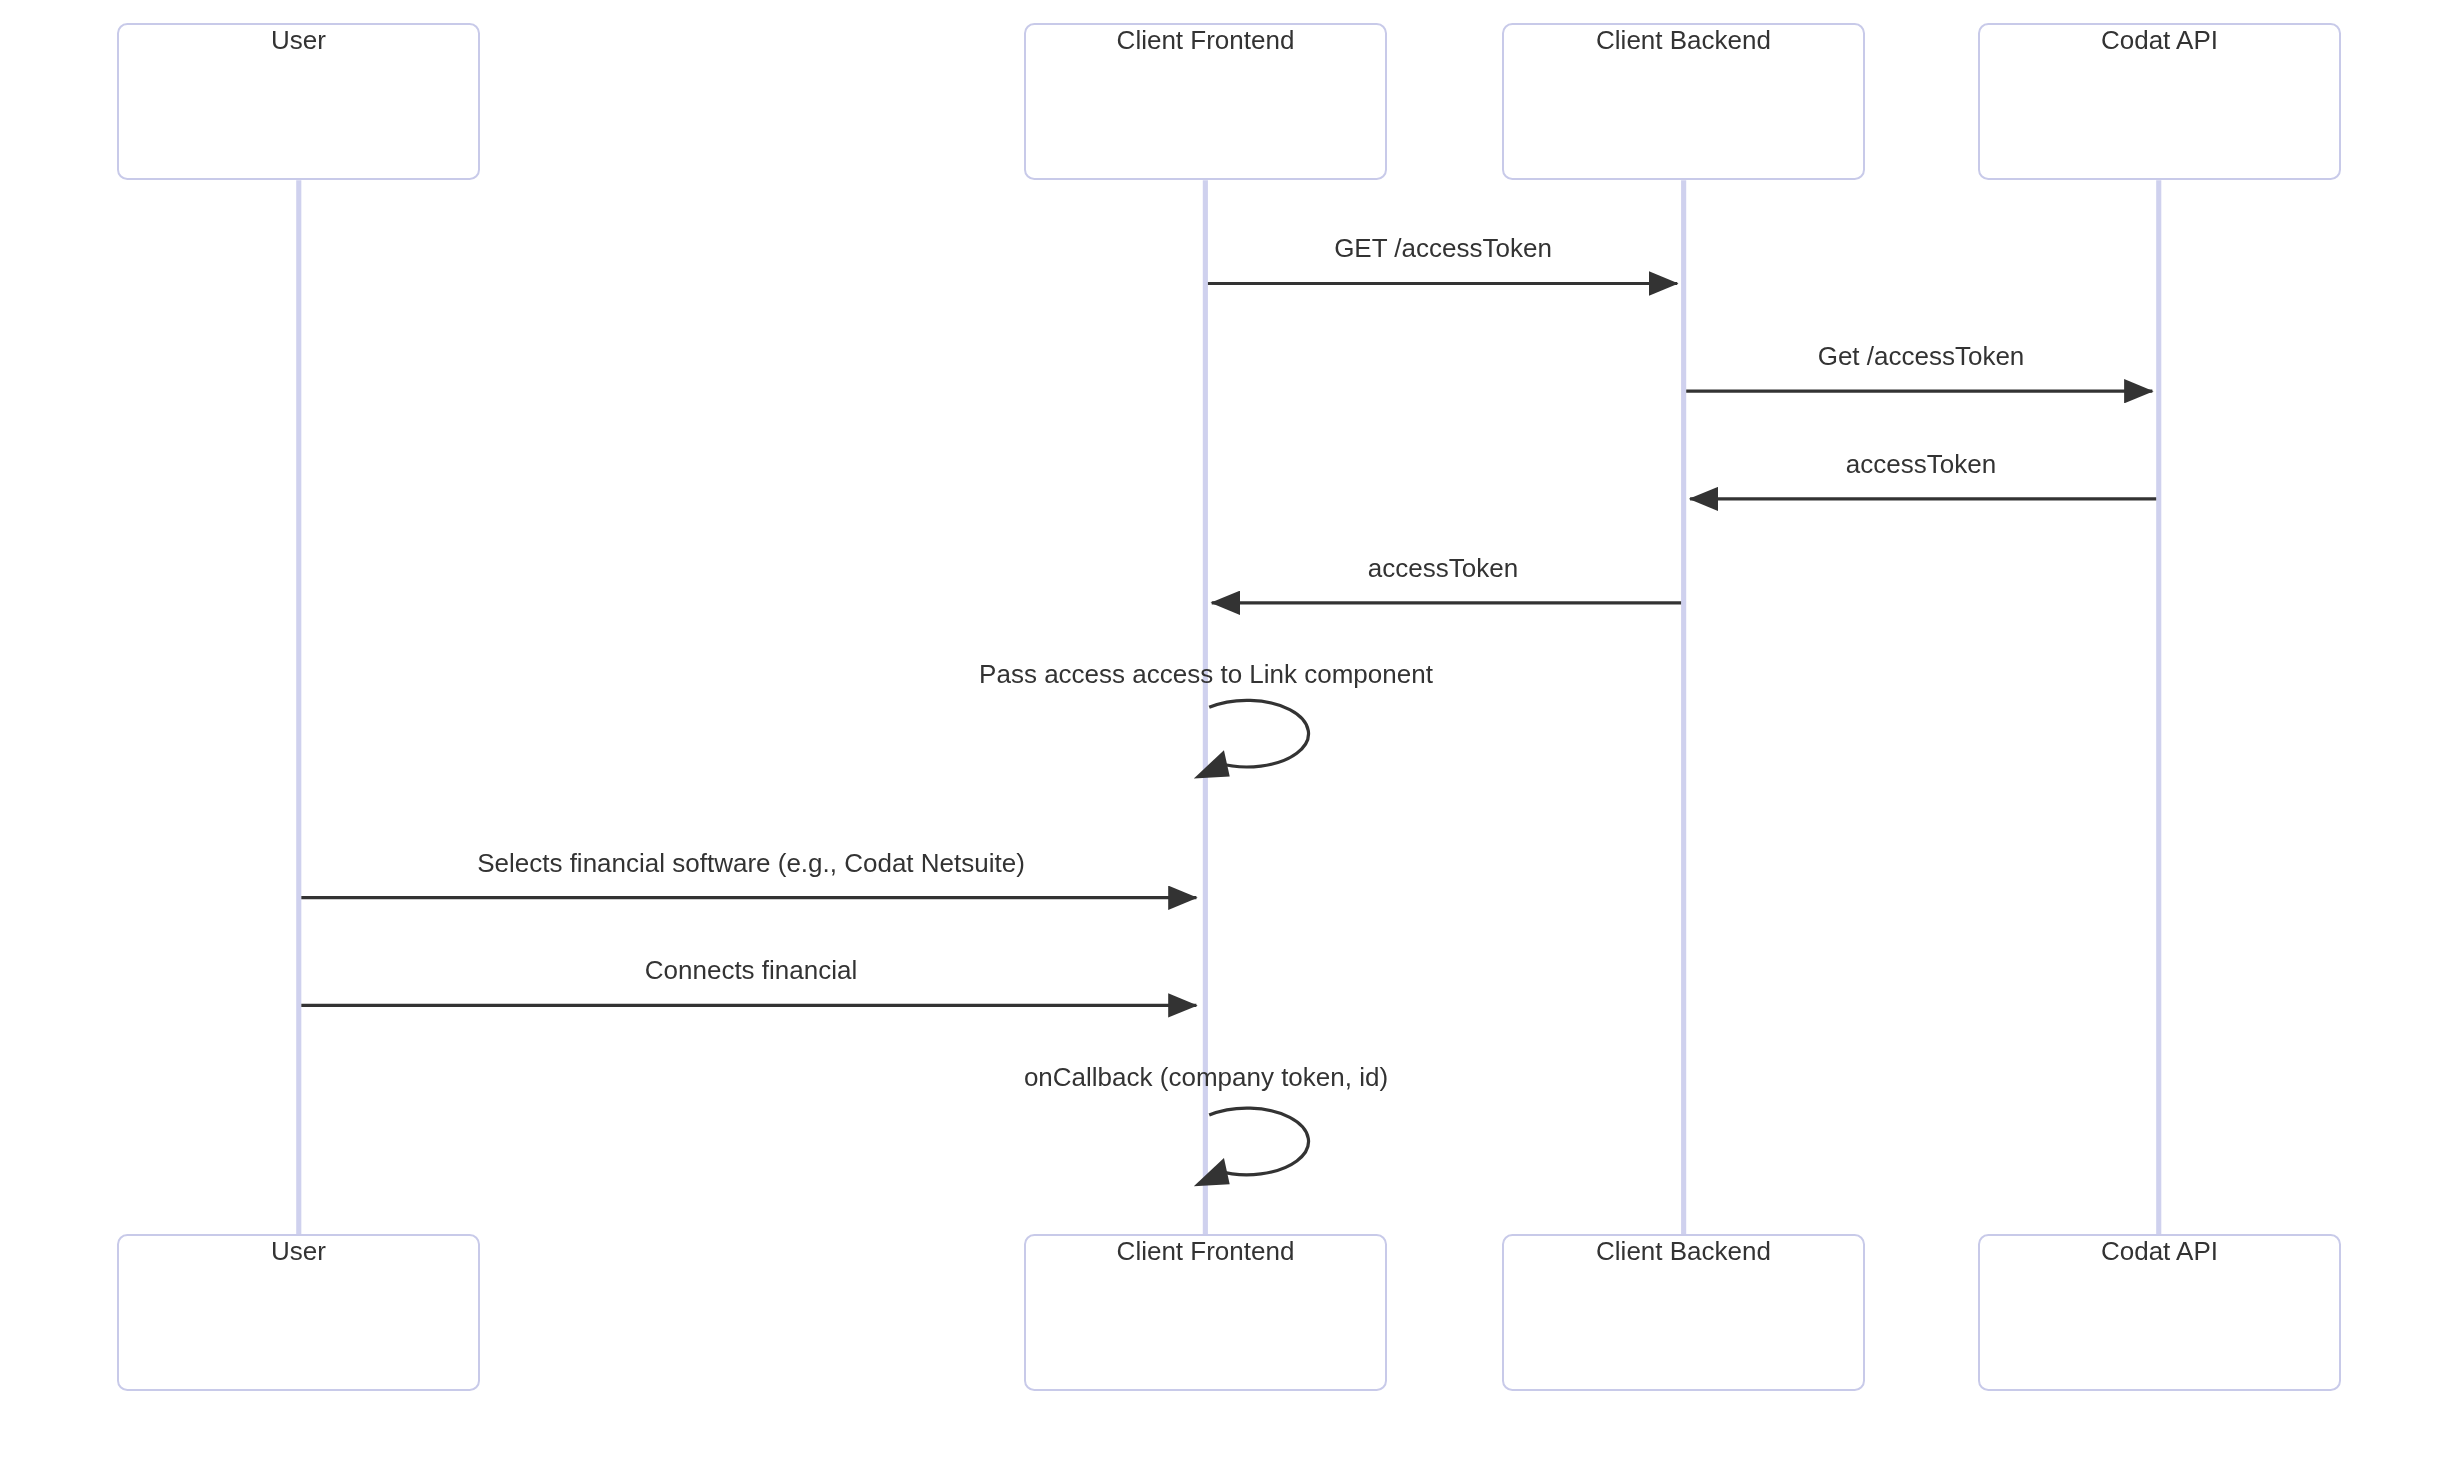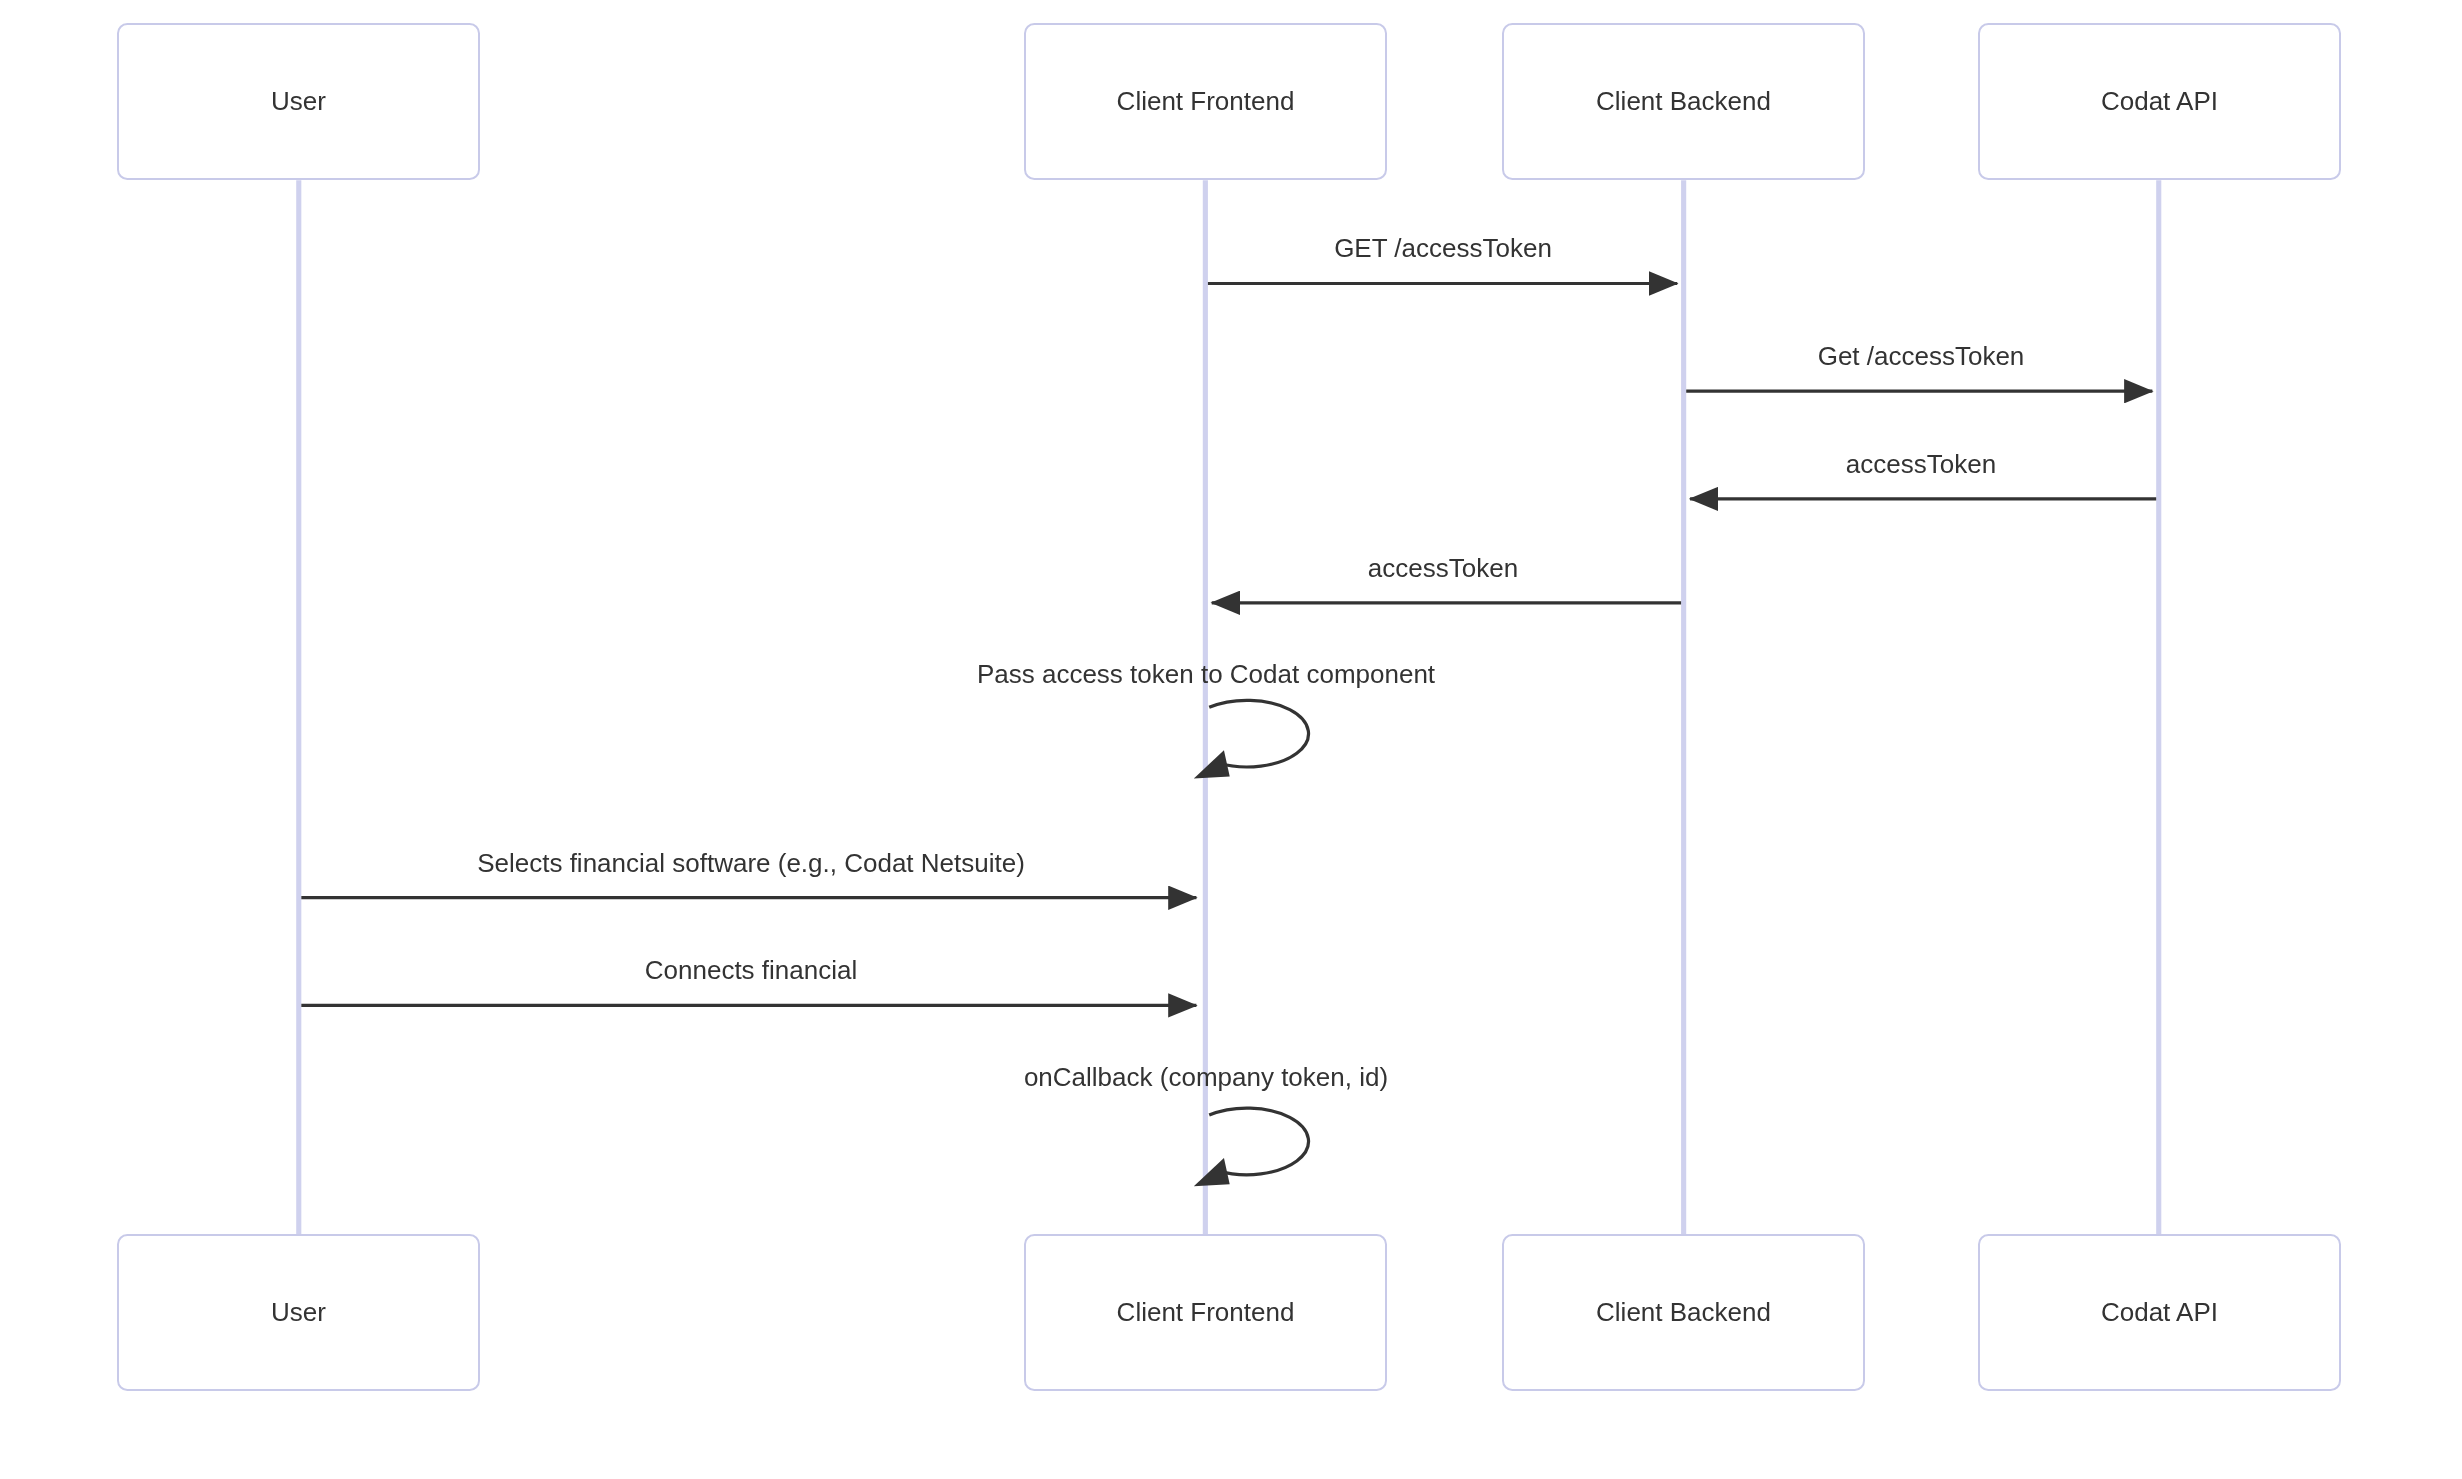--- a/index.html
+++ b/index.html
@@ -23,21 +23,21 @@
   }
   .actor-box {
     position: absolute;
     width: 363px;
     height: 157px;
     box-sizing: border-box;
     background: #ffffff;
     border: 2.6px solid #c8cae9;
     border-radius: 10.3px;
     display: flex;
-    align-items: center;
+    align-items: flex-start;
     justify-content: center;
     font-size: 26px;
     color: #333333;
     z-index: 2;
   }
   .msg-label {
     position: absolute;
     transform: translateX(-50%);
     white-space: nowrap;
     font-size: 26px;
@@ -120,19 +120,19 @@
     <span>Client Backend</span>
   </div>
   <div class="actor-box pos-codat-bottom">
     <span>Codat API</span>
   </div>
 
   <div class="msg-label pos-m1">GET /accessToken</div>
   <div class="msg-label pos-m2">Get /accessToken</div>
   <div class="msg-label pos-m3">accessToken</div>
   <div class="msg-label pos-m4">accessToken</div>
-  <div class="msg-label pos-m5">Pass access token to Codat component</div>
+  <div class="msg-label pos-m5">Pass access access to Link component</div>
   <div class="msg-label pos-m6">Selects financial software (e.g., Codat Netsuite)</div>
   <div class="msg-label pos-m7">Connects financial</div>
   <div class="msg-label pos-m8">onCallback (company token, id)</div>
 
 </div>
 
 
 </body></html>

